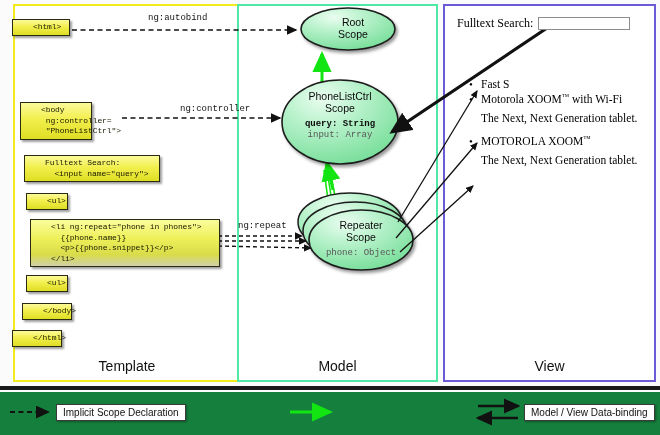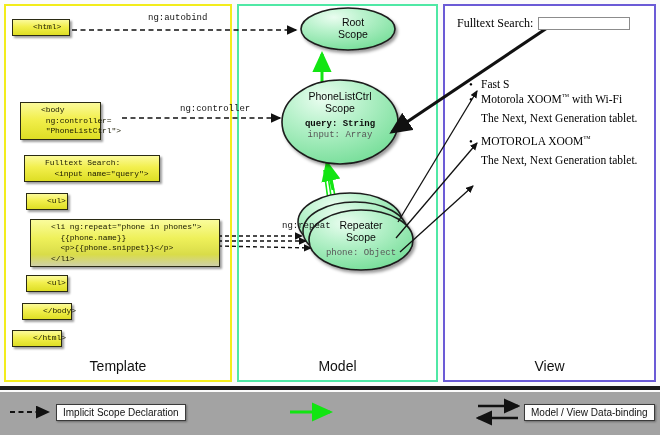--- a/index.html
+++ b/index.html
@@ -26,21 +26,21 @@
   }
   .panel-label {
     position: absolute;
     bottom: 6px;
     left: 0; right: 0;
     text-align: center;
     font-size: 14px;
     color: #111;
     font-family: "Liberation Sans", sans-serif;
   }
-  #panel-template { left: 4px;   top: 4px; width: 228px; height: 378px; border: 2px solid #f2ec1c; }
+  #panel-template { left: 13px;   top: 4px; width: 228px; height: 378px; border: 2px solid #f2ec1c; }
   #panel-model    { left: 237px; top: 4px; width: 201px; height: 378px; border: 2px solid #4fe8a5; }
   #panel-view     { left: 443px; top: 4px; width: 213px; height: 378px; border: 2px solid #6b5bd6; }
 
   
   .codebox {
     position: absolute;
     box-sizing: border-box;
     border: 1px solid #2b2b14;
     background: linear-gradient(180deg, #fbfa9a 0%, #f2ef4d 45%, #dede24 100%);
     font-family: "Liberation Mono", monospace;
@@ -134,21 +134,21 @@
     margin-top: 4px;
   }
   .prop-strong { font-weight: bold; color: #0a0a0a; }
   .prop-dim { color: #565656; }
 
   
   #legend {
     position: absolute;
     left: 0; top: 392px;
     width: 660px; height: 43px;
-    background: #a3a3a3;
+    background: #15803d;
   }
   .legend-item {
     position: absolute;
     display: flex;
     align-items: center;
     gap: 6px;
   }
   .legend-box {
     border: 1px solid #3a3a3a;
     background: #fdfdfd;
@@ -274,21 +274,21 @@
       <span>Repeater</span><br>
       <span>Scope</span>
     </div>
     <div class="scope-props">
       <div class="prop-dim">phone: Object</div>
     </div>
   </div>
 
   <div class="codebox" style="left:12px; top:19px;  width:58px;">&lt;html&gt;</div>
 
-  <div class="codebox" style="left:20px; top:102px; width:81px;">&lt;body
+  <div class="codebox" style="left:20px; top:102px; width:72px;">&lt;body
  ng:controller=
  "PhoneListCtrl"&gt;</div>
 
   <div class="codebox" style="left:24px; top:155px; width:136px;">Fulltext Search:
   &lt;input name="query"&gt;</div>
 
   <div class="codebox" style="left:26px; top:193px; width:34px;">&lt;ul&gt;</div>
 
   <div class="codebox wide" style="left:30px; top:219px; width:190px;">&lt;li ng:repeat="phone in phones"&gt;
   {{phone.name}}
@@ -296,21 +296,21 @@
 &lt;/li&gt;</div>
 
   <div class="codebox" style="left:26px; top:275px; width:34px;">&lt;ul&gt;</div>
 
   <div class="codebox" style="left:22px; top:303px; width:50px;">&lt;/body&gt;</div>
 
   <div class="codebox" style="left:12px; top:330px; width:50px;">&lt;/html&gt;</div>
 
   <div class="arrowlabel" style="left:148px; top:13px;">ng:autobind</div>
   <div class="arrowlabel" style="left:136px; top:104px;padding-left:44px;">ng:controller</div>
-  <div class="arrowlabel" style="left:238px; top:221px;margin-left:44px;">ng:repeat</div>
+  <div class="arrowlabel" style="left:238px; top:221px;">ng:repeat</div>
 
   <div class="view-inner" style="left:443px; top:4px; width:213px; height:378px;">
 
     <div class="view-searchrow">
       <span class="view-searchlabel">Fulltext Search:</span>
       <input class="view-input" type="text" placeholder="" style="">
     </div>
 
     <div class="view-list">
 

